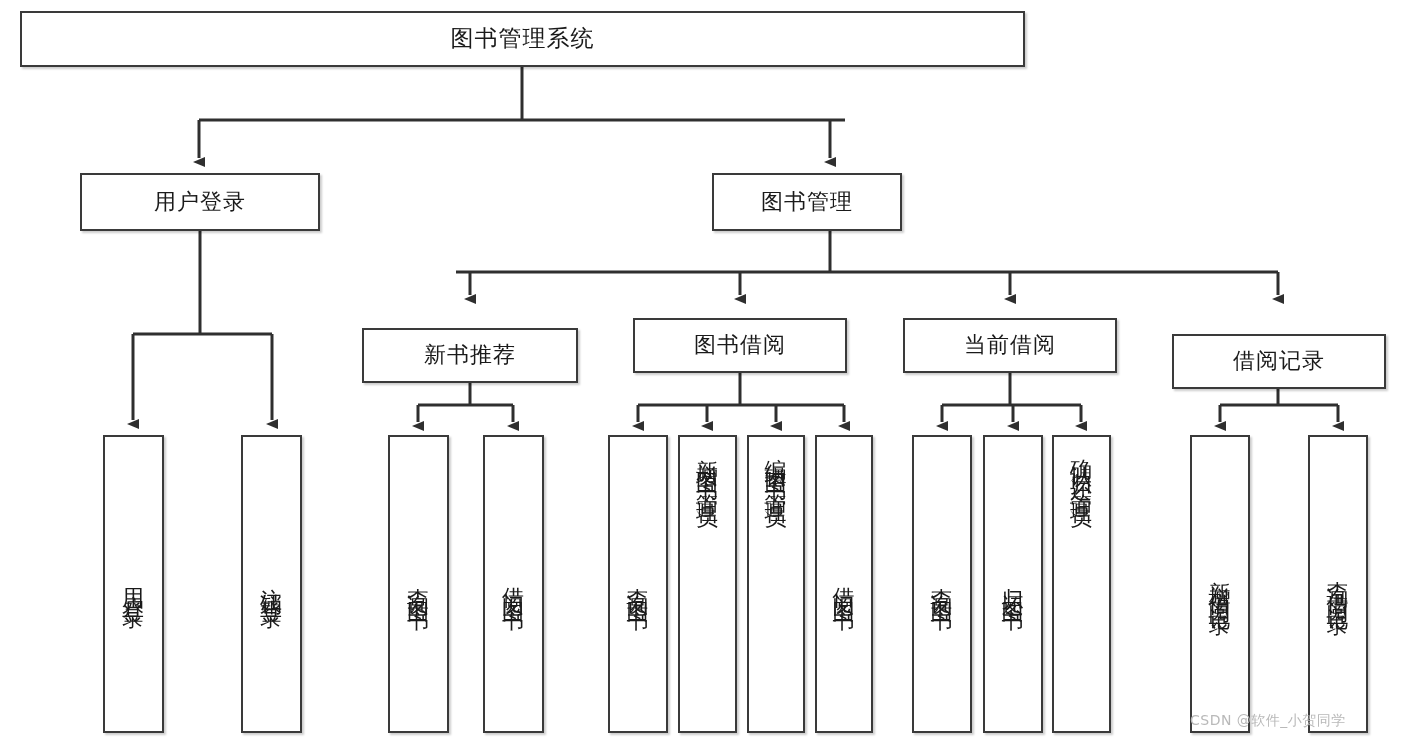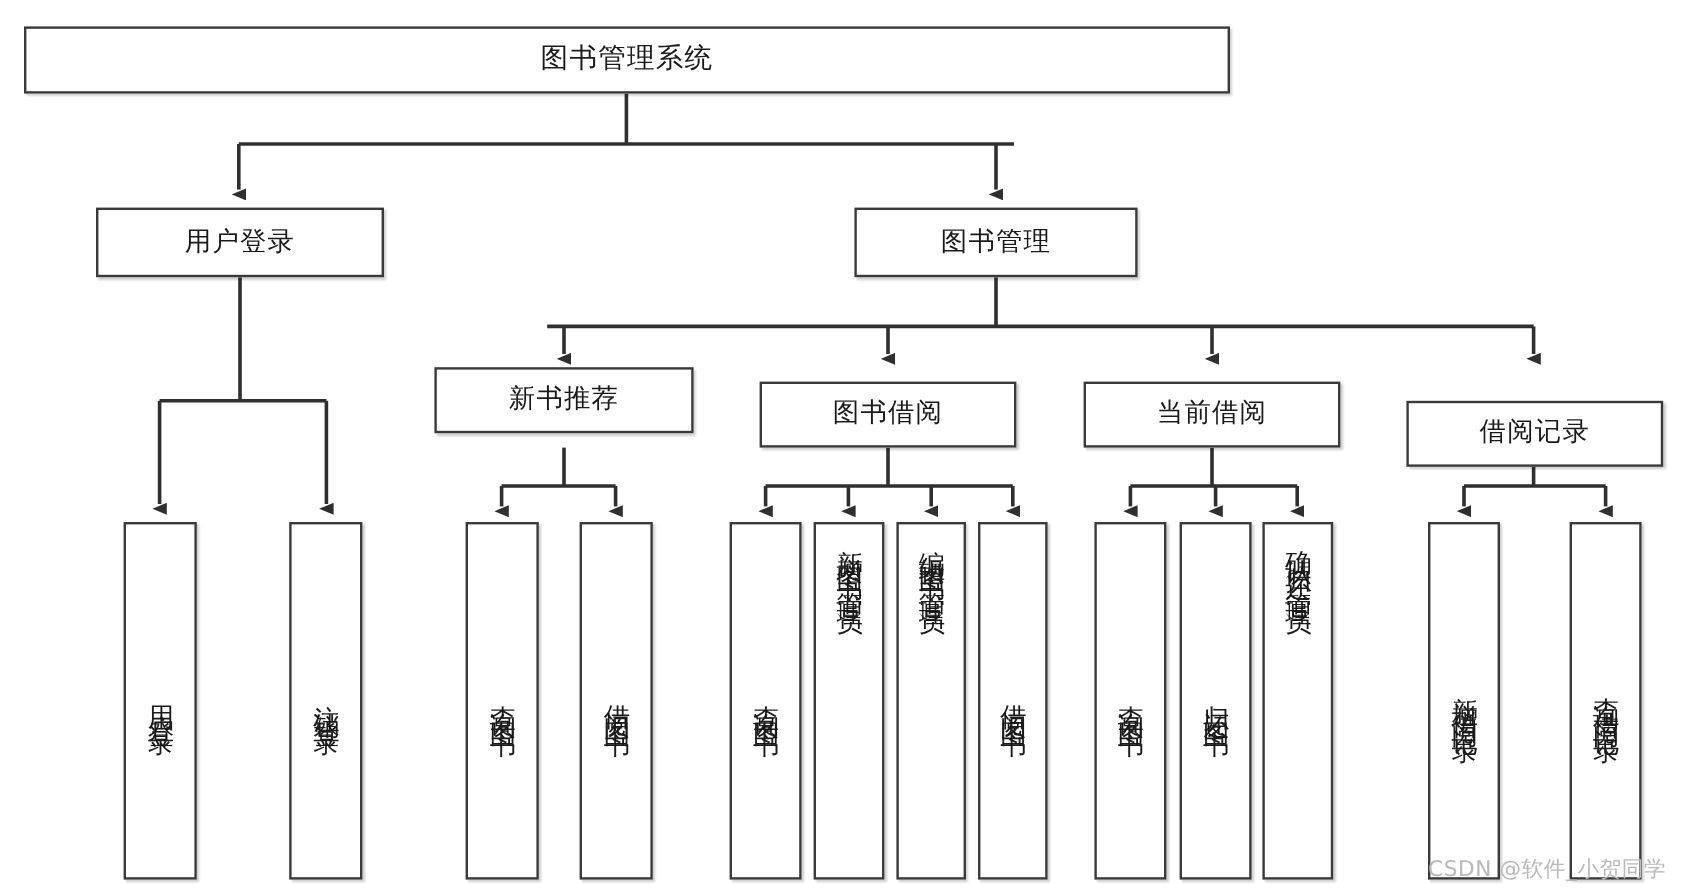--- a/index.html
+++ b/index.html
@@ -36,41 +36,40 @@
     box-shadow: 2px 2px 2px rgba(0,0,0,0.20);
   }
   .node-h {
     font-size: 22px;
     letter-spacing: 1px;
     line-height: 1.1;
     white-space: nowrap;
   }
   .node-root {
     font-size: 23px;
-    margin-top: 11px;
   }
   .node-v {
     writing-mode: vertical-rl;
     text-orientation: upright;
     font-size: 22px;
     letter-spacing: 7px;
     line-height: 1.05;
     align-items: center;
     justify-content: center;
     padding: 4px 0;
   }
   .node-v.node-v-top {
     justify-content: flex-start;
     align-items: center;
   }
   .watermark {
     position: absolute;
     left: 1190px;
     top: 712px;
-    font-size: 18px;
+    font-size: 14px;
     color: #b9b9b9;
     white-space: nowrap;
     letter-spacing: 0.5px;
   }
 </style>
 </head>
 <body>
 
 <div id="canvas">
 
@@ -124,25 +123,25 @@
     </g>
   </svg>
 
   <div class="node node-h node-root" style="left:20px; top:11px; width:1005px; height:56px;">
     <span>图书管理系统</span>
   </div>
 
   <div class="node node-h" style="left:80px; top:173px; width:240px; height:58px;">
     <span>用户登录</span>
   </div>
-  <div class="node node-h" style="left:712px; top:173px; width:236px; height:58px;">
+  <div class="node node-h" style="left:712px; top:173px; width:190px; height:58px;">
     <span>图书管理</span>
   </div>
 
-  <div class="node node-h" style="left:362px; top:306px; width:216px; height:55px;">
+  <div class="node node-h" style="left:362px; top:328px; width:216px; height:55px;">
     <span>新书推荐</span>
   </div>
   <div class="node node-h" style="left:903px; top:318px; width:214px; height:55px;">
     <span>当前借阅</span>
   </div>
   <div class="node node-h" style="left:633px; top:318px; width:214px; height:55px;">
     <span>图书借阅</span>
   </div>
   <div class="node node-h" style="left:1172px; top:318px; width:214px; height:55px;margin-top:16px;">
     <span>借阅记录</span>

